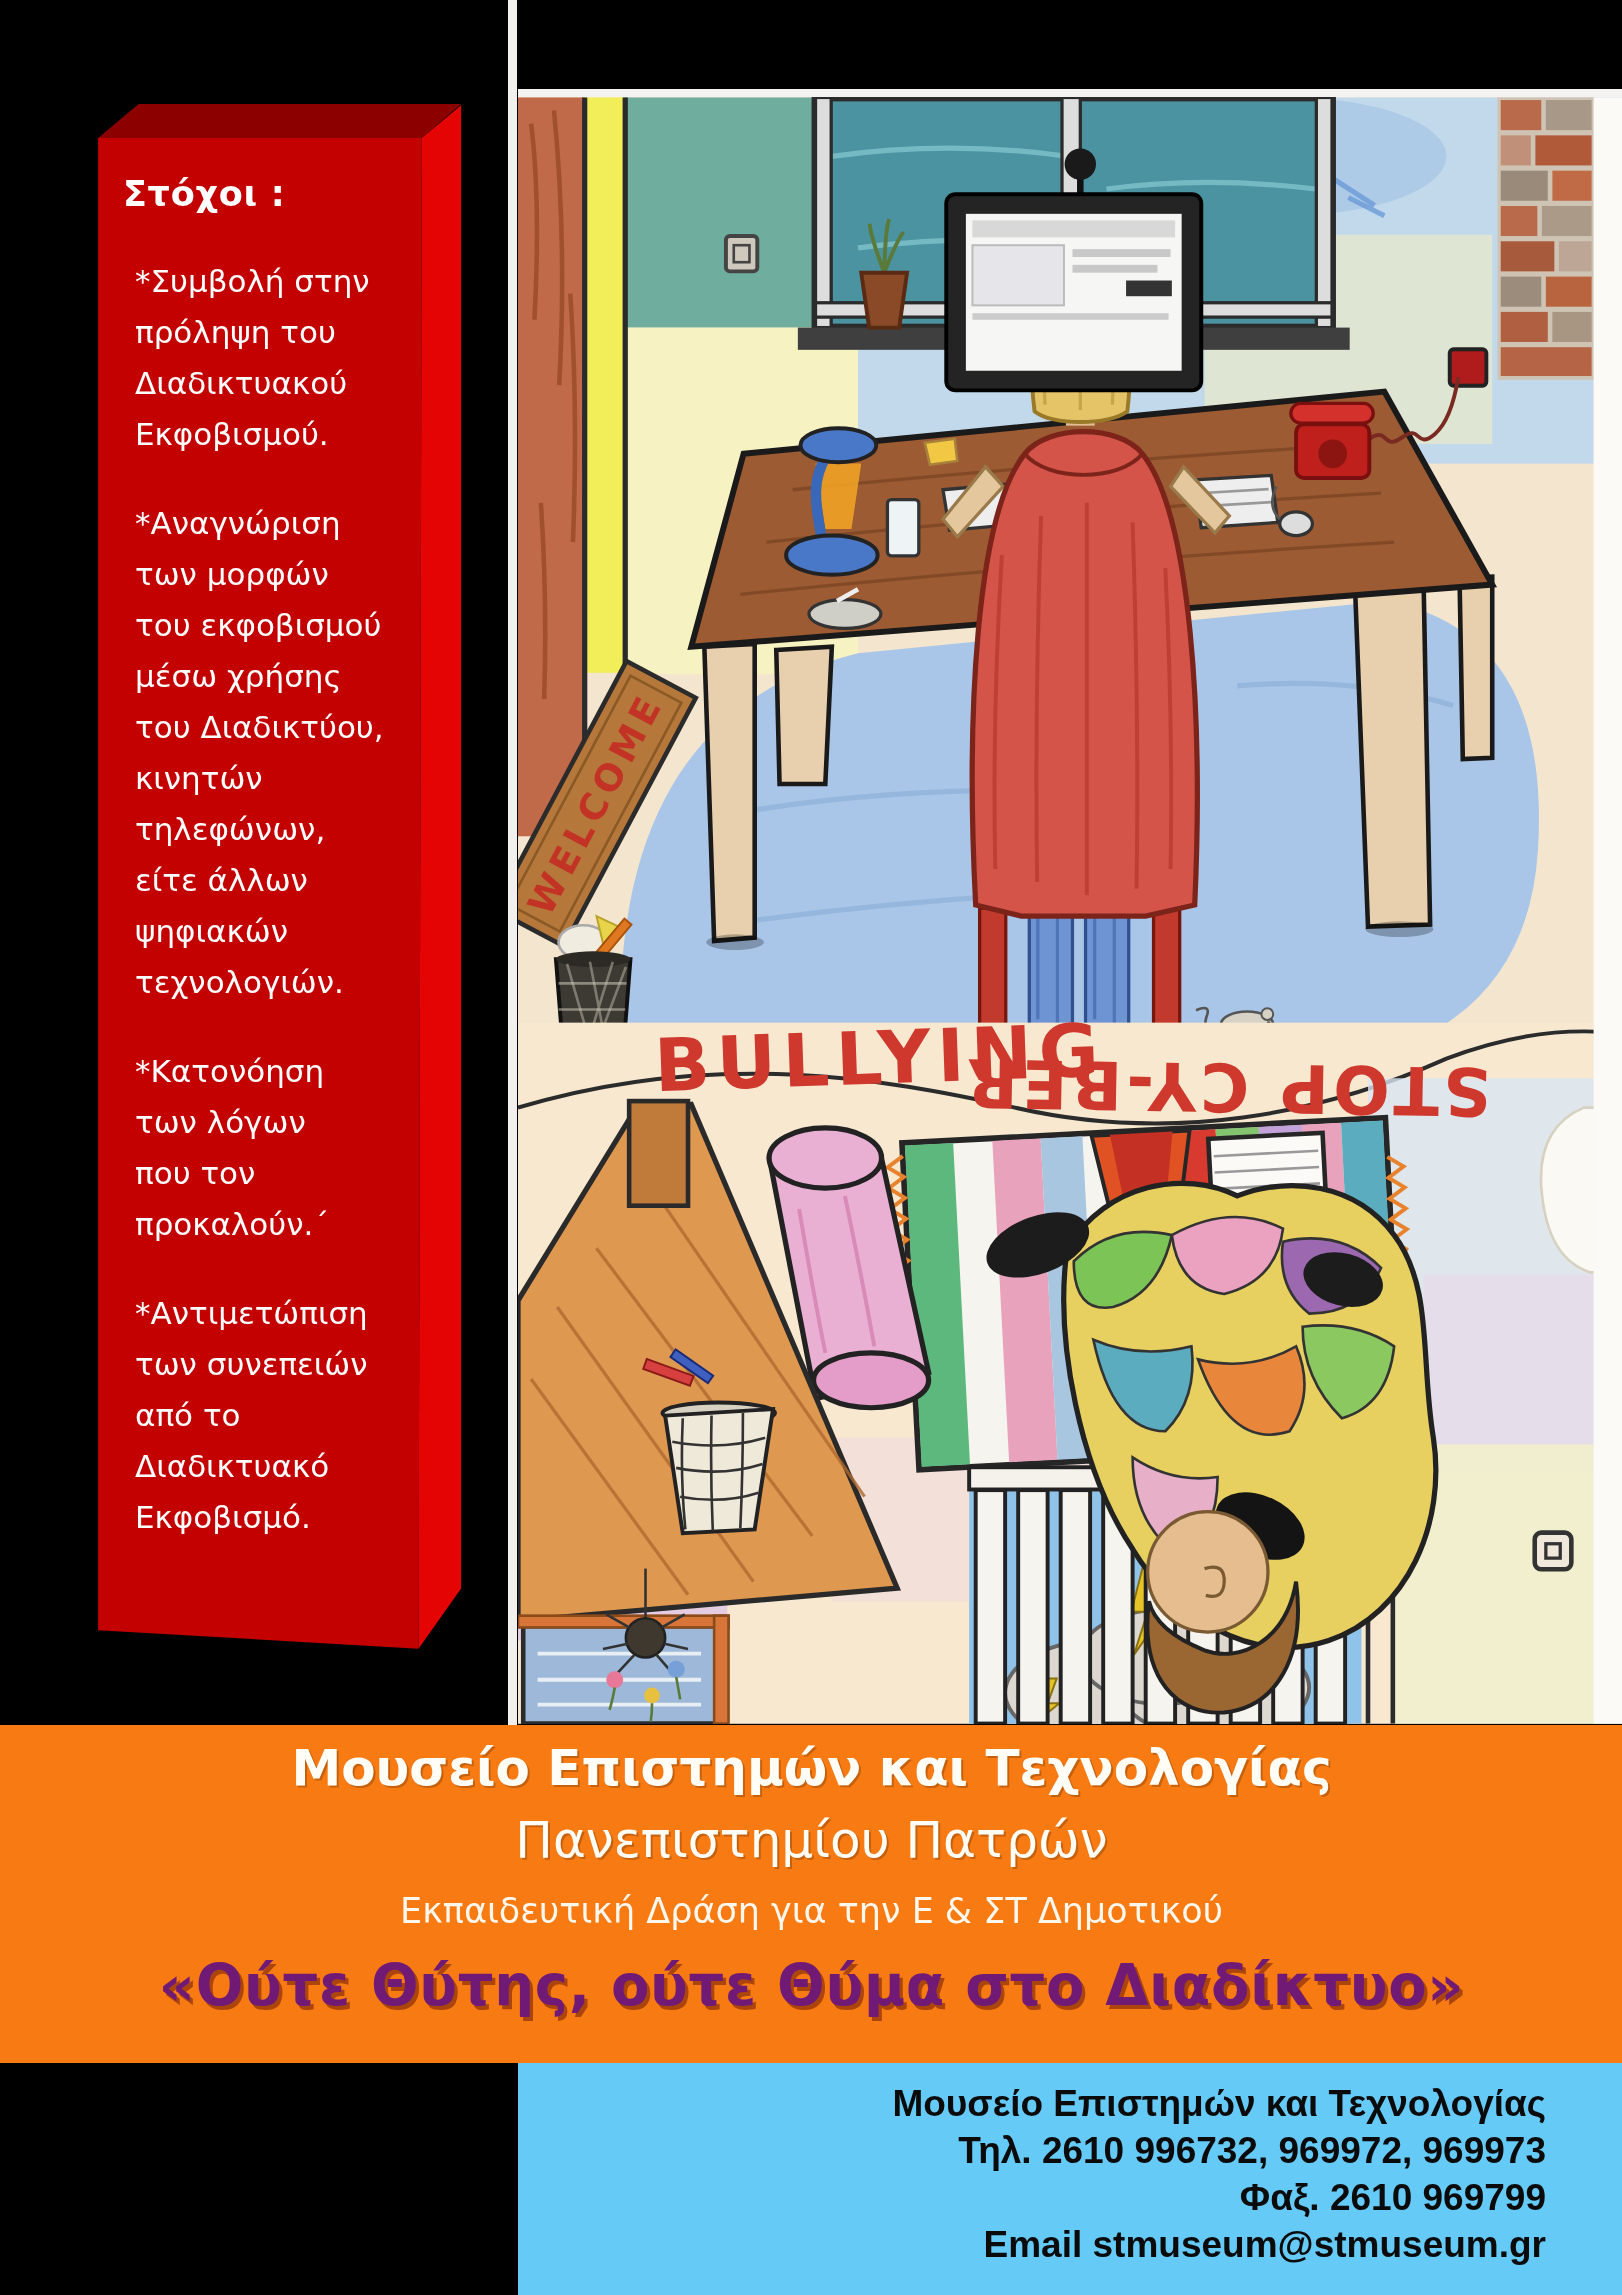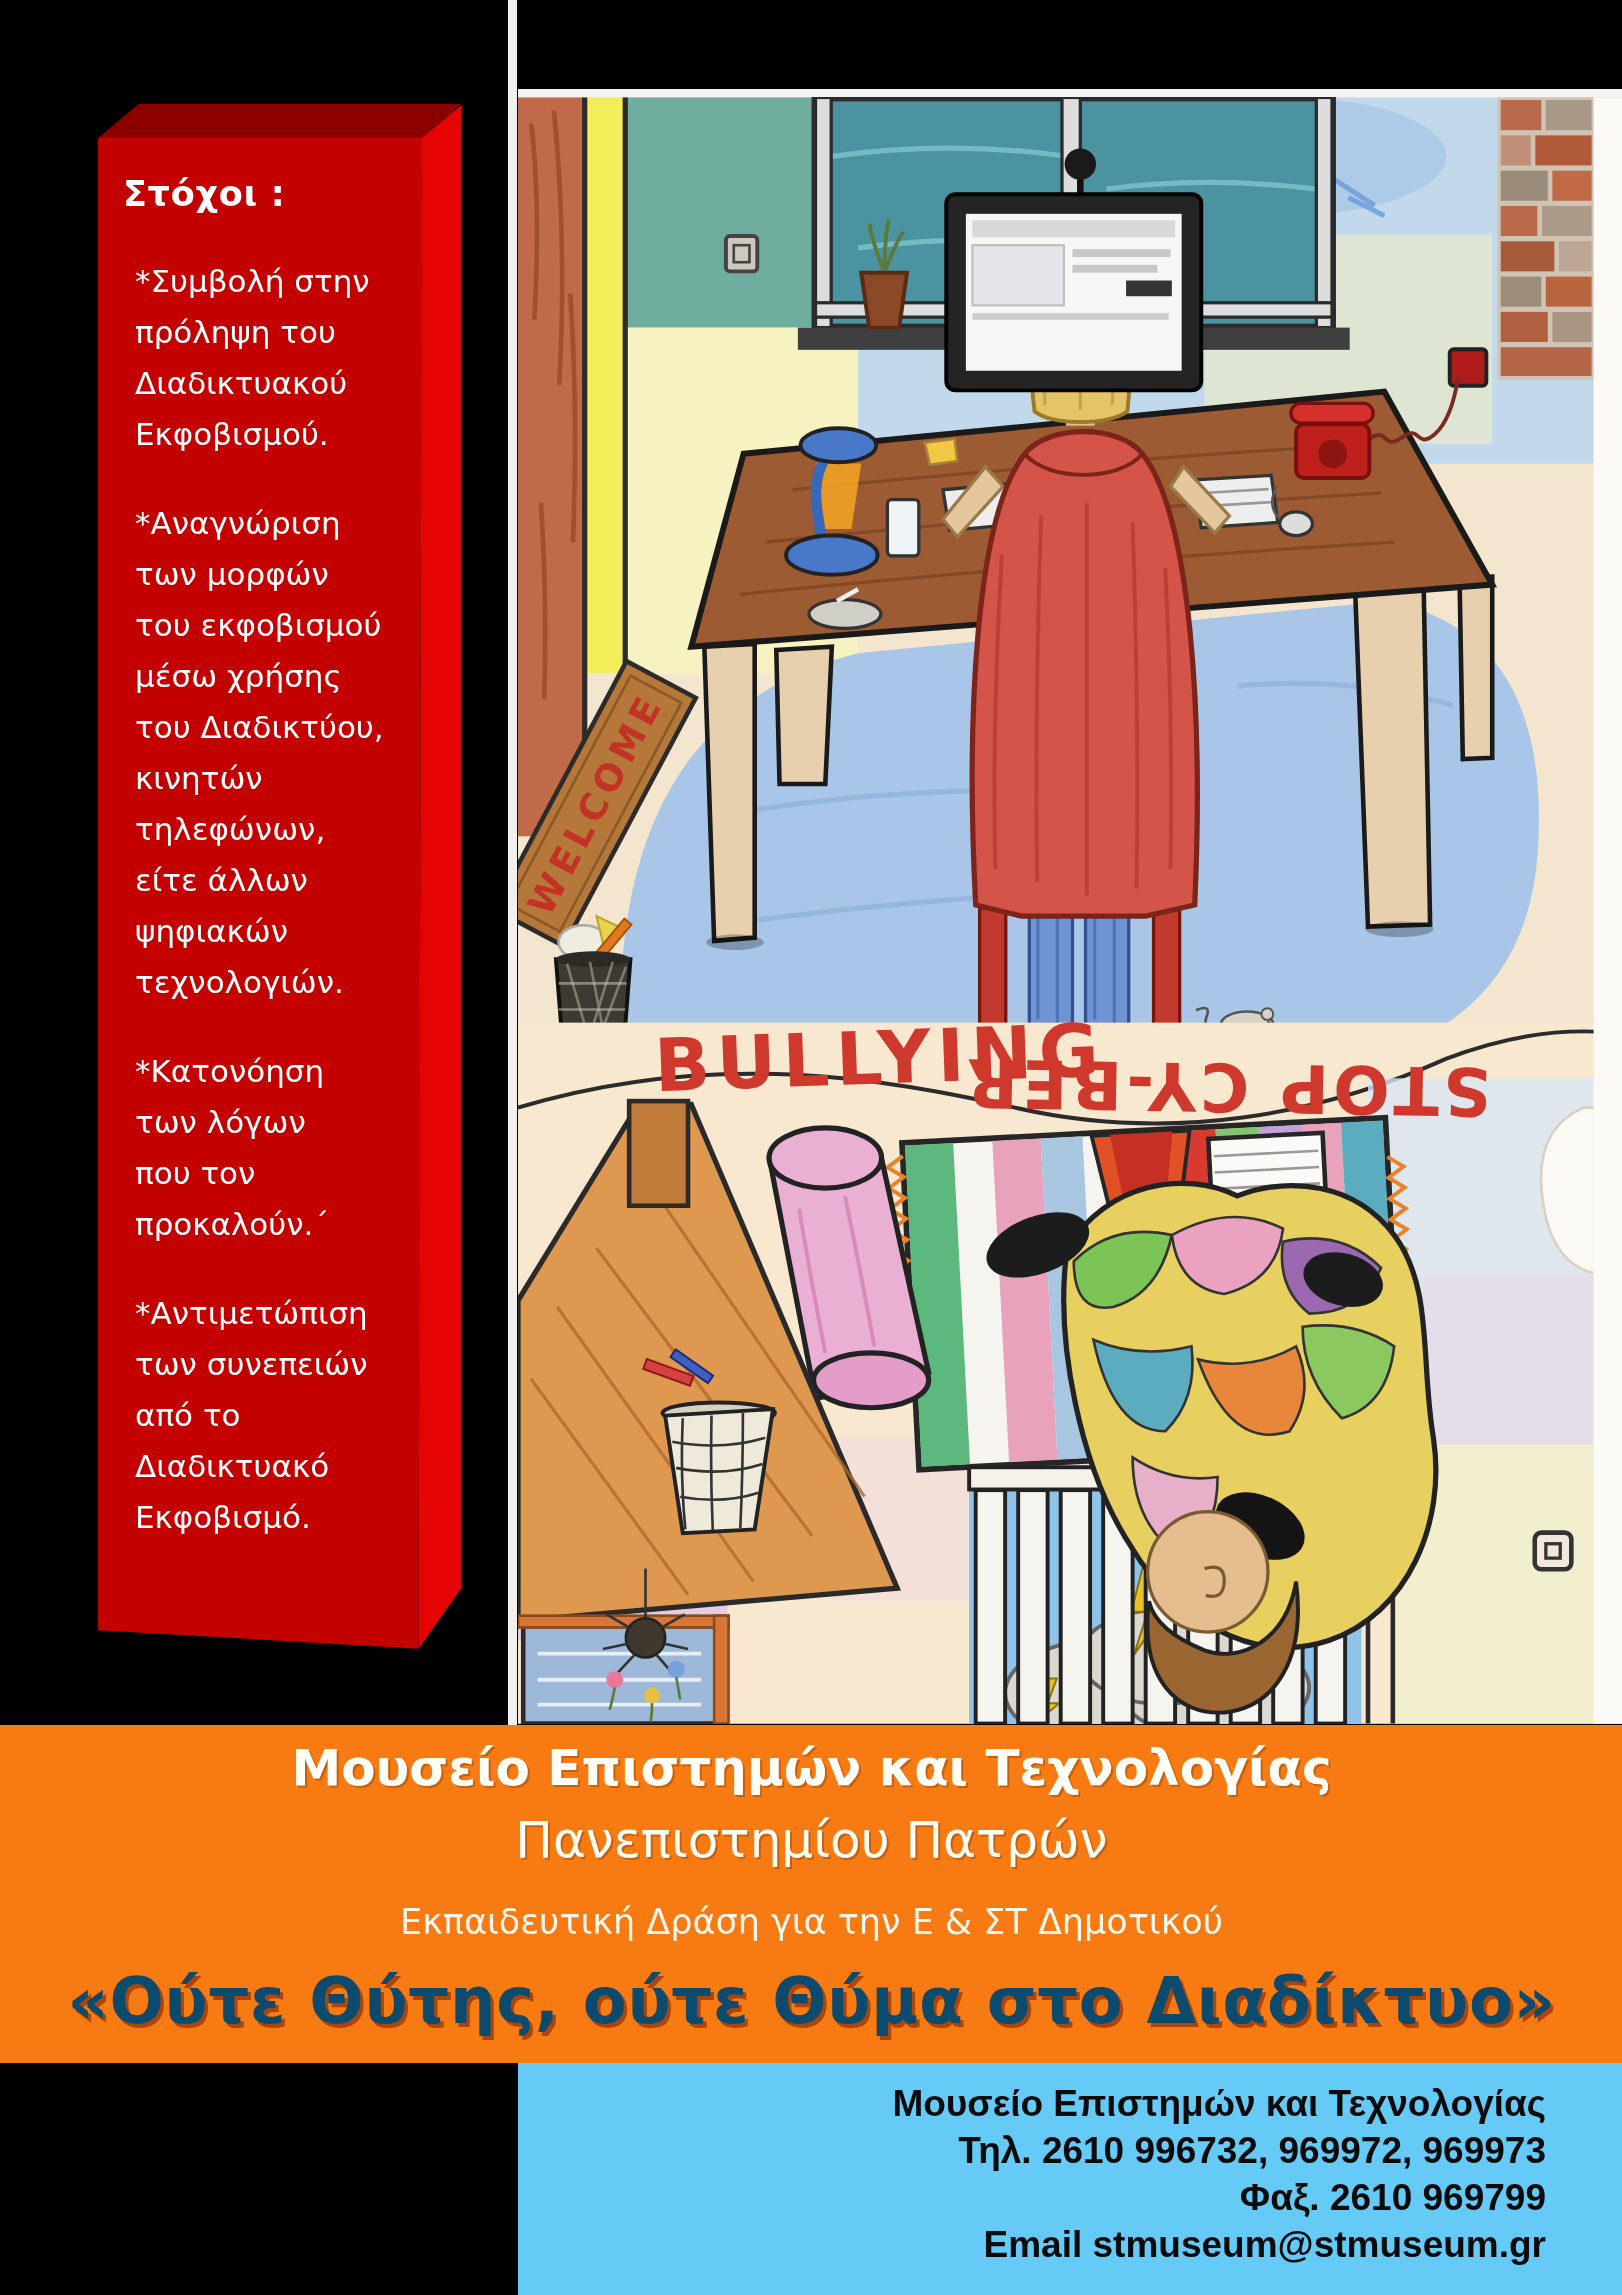--- a/index.html
+++ b/index.html
@@ -18,22 +18,22 @@
   #hline{position:absolute;left:518px;top:89px;width:1105px;height:8.5px;background:#f5f3ef;}
   #art-wrap{position:absolute;left:518px;top:97px;width:1105px;height:1627px;}
 
   
   #banner{position:absolute;left:0;top:1725px;width:1623px;height:338px;background:#f87a12;
           display:flex;flex-direction:column;align-items:center;justify-content:flex-start;}
   .banner-h1{color:#fffdf6;font-weight:bold;font-size:50px;margin-top:14.4px;
              text-shadow:2px 2px 0 rgba(80,40,0,.30);}
   .banner-h2{color:#fffdf6;font-weight:normal;font-size:50px;margin-top:14px;
              text-shadow:2px 2px 0 rgba(80,40,0,.30);text-align:center;}
-  .banner-sub{color:#fdf7ee;font-size:35px;margin-top:33px;}
-  .banner-quote{color:#0c4a6e;font-weight:bold;font-size:64px;margin-top:22px;letter-spacing:0.7px;
+  .banner-sub{color:#fdf7ee;font-size:35px;margin-top:22px;}
+  .banner-quote{color:#701a75;font-weight:bold;font-size:56px;margin-top:22px;letter-spacing:0.7px;
                 text-shadow:3.3px 3.9px 0 rgba(110,25,5,.55);}
 
   
   #contact{position:absolute;left:518px;top:2063px;width:1105px;height:233px;background:#66caf7;
            box-sizing:border-box;padding:17px 77px 0 0;
            font-family:"Liberation Sans",sans-serif;color:#0b0b0b;font-weight:bold;
            font-size:37px;line-height:47px;text-align:right;}
   #duration{position:absolute;left:85px;top:2145px;width:288px;text-align:center;
             color:#e31b1c;font-weight:bold;font-size:38px;letter-spacing:1.3px;}
 

